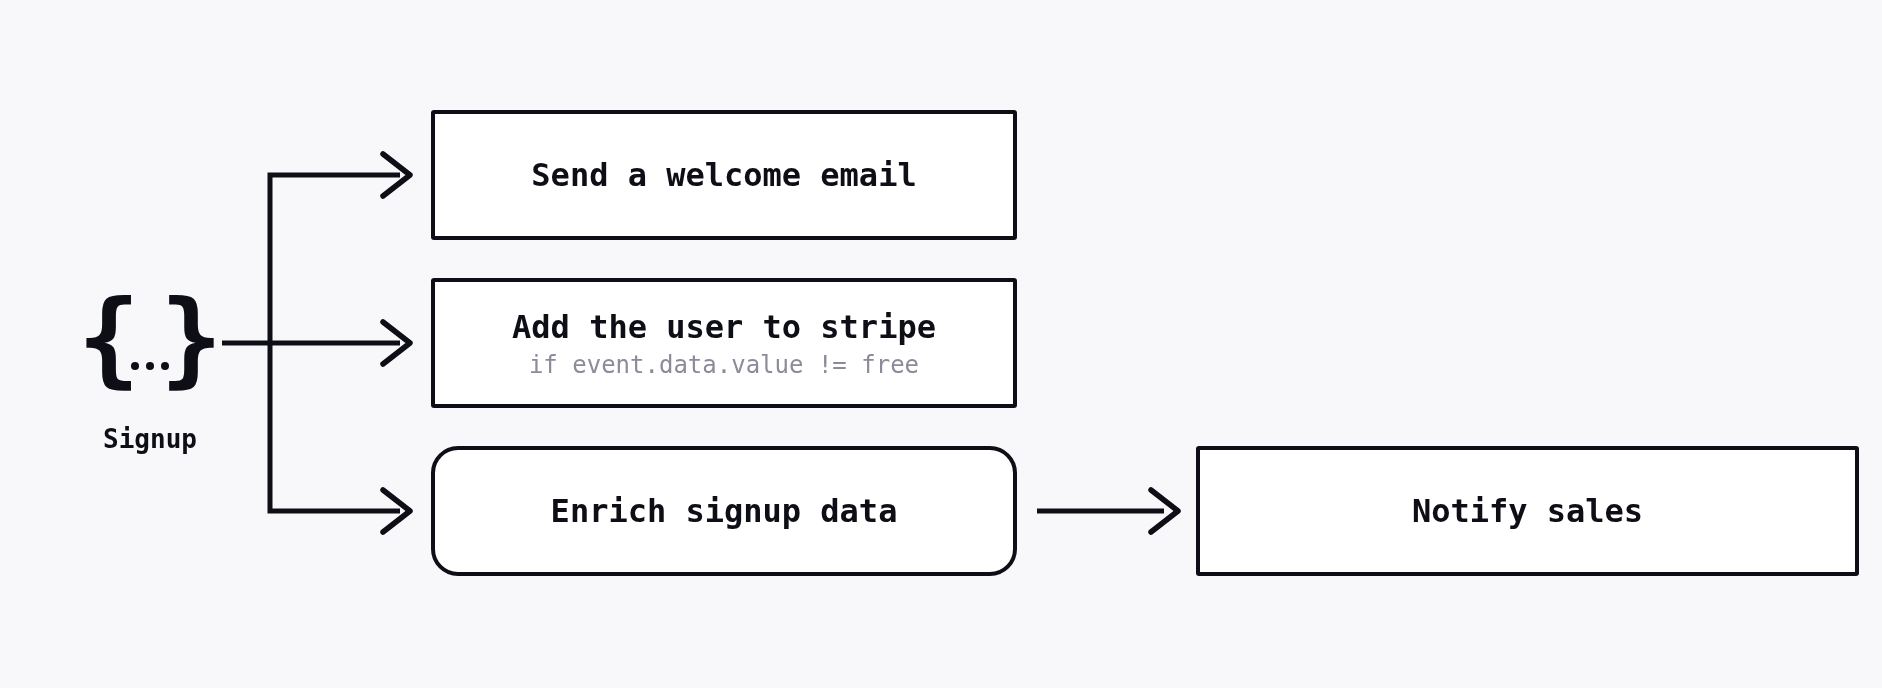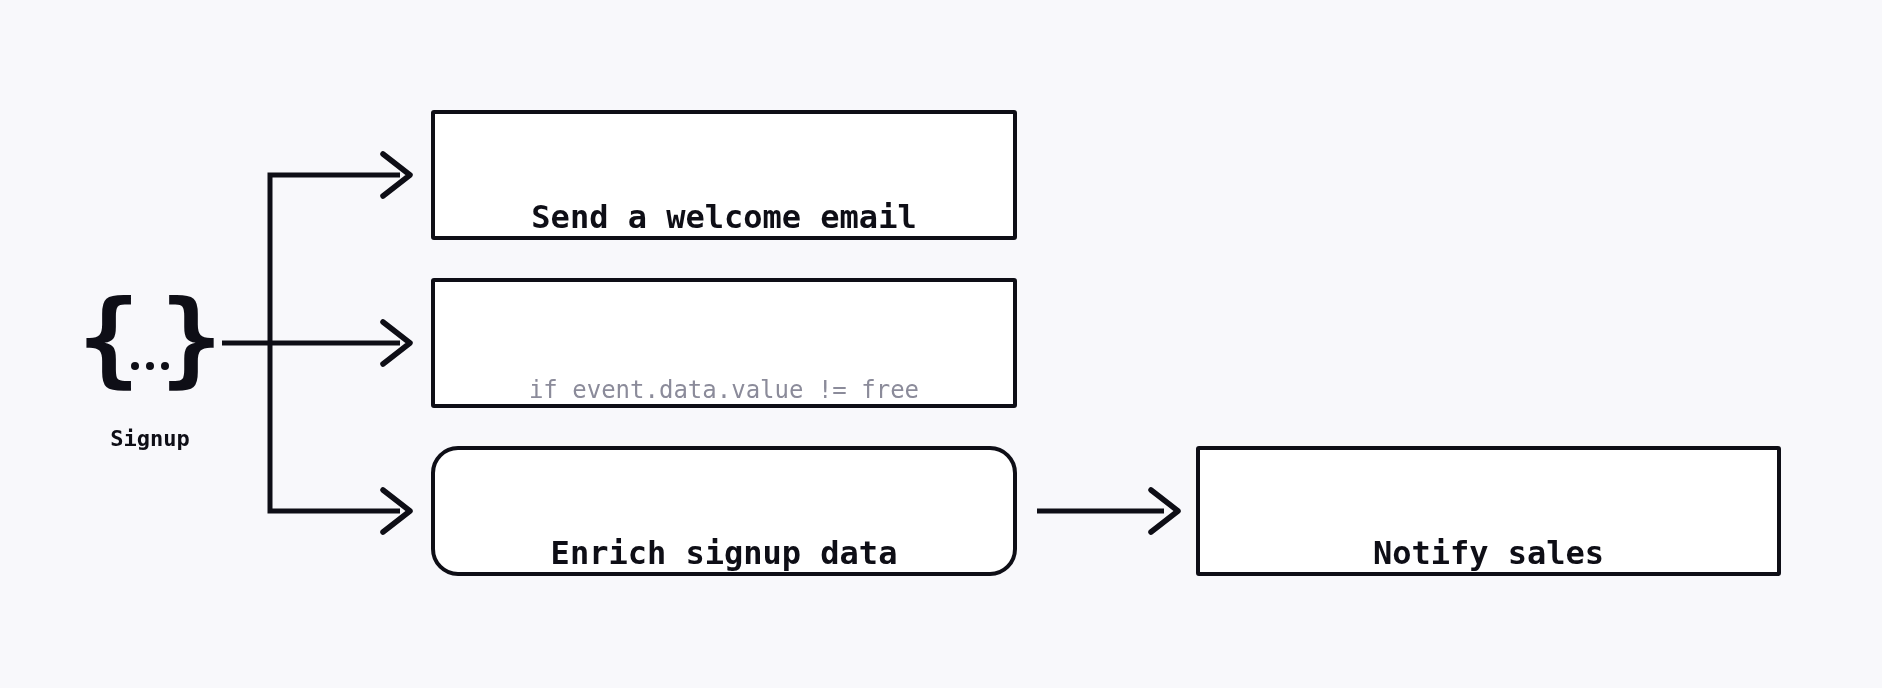--- a/index.html
+++ b/index.html
@@ -43,28 +43,28 @@
     display:flex;gap:7px;align-self:flex-end;
     margin:0 -9px 15px -9px;
   }
   .dots i{
     display:block;width:8px;height:8px;border-radius:50%;
     background:var(--ink);
   }
   .trigger-label{
     position:absolute;left:40px;top:424px;width:220px;
     text-align:center;
-    font-size:22px;font-weight:700;line-height:30px;
+    font-size:26px;font-weight:700;line-height:30px;
   }
   .step{
     position:absolute;width:586px;height:130px;
     background:var(--box-fill);
     border:4px solid var(--ink);
     border-radius:3px;
-    display:flex;flex-direction:column;align-items:center;justify-content:flex-end;
+    display:flex;flex-direction:column;align-items:center;justify-content:center;
     gap:5px;
   }
   .step .title{
     font-size:32px;font-weight:700;line-height:38px;
     white-space:nowrap;
   }
   .step .subtitle{
     font-size:24px;font-weight:400;line-height:28px;
     color:var(--muted);
     white-space:nowrap;
@@ -95,24 +95,25 @@
       </span>
     <span class="brace">}</span>
   </div>
   <div class="trigger-label">Signup</div>
 
   <div class="step" style="left:431px;top:110px;">
     <div class="title">Send a welcome email</div>
   </div>
 
   <div class="step" style="left:431px;top:278px;">
+    <div class="title">Add the user to stripe</div>
     <div class="subtitle">if event.data.value != free</div>
   </div>
 
   <div class="step" style="left:431px;top:446px;border-radius:27px;">
     <div class="title">Enrich signup data</div>
   </div>
 
-  <div class="step" style="left:1196px;top:446px;width:585px;">
+  <div class="step" style="left:1196px;top:446px;width:663px;">
     <div class="title">Notify sales</div>
   </div>
 
 </div>
 
 </body></html>

